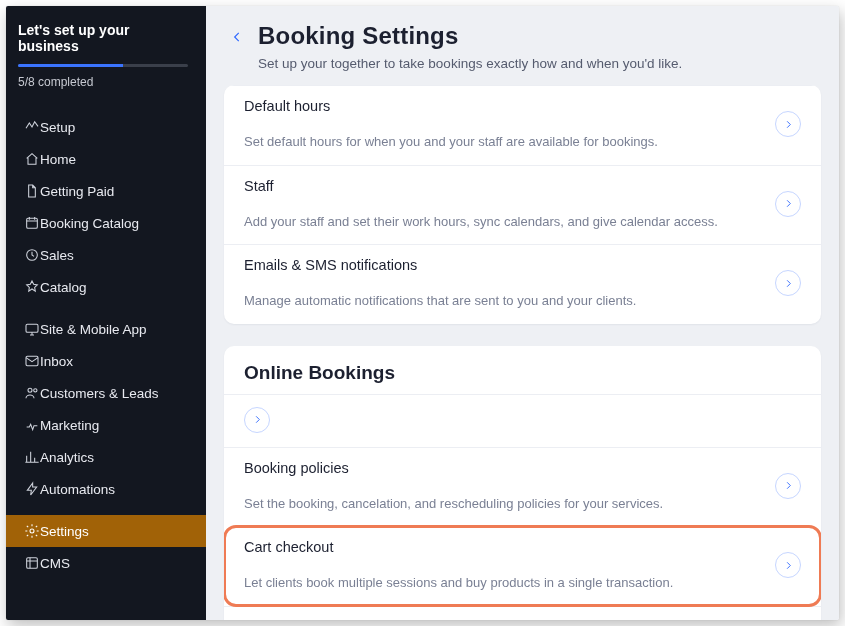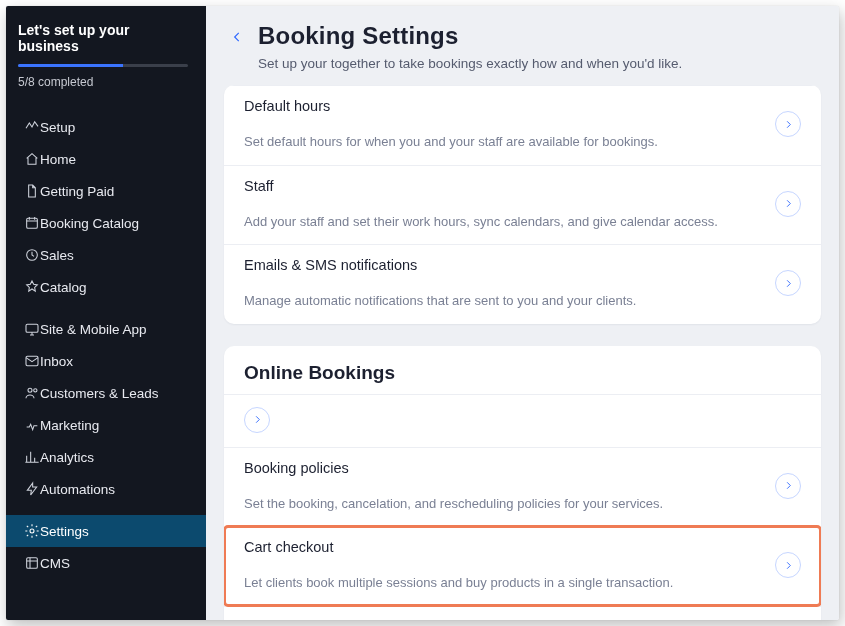--- a/index.html
+++ b/index.html
@@ -60,21 +60,21 @@
   .sb-sep { height: 10px; }
   .sb-item {
     display: flex;
     align-items: center;
     gap: 0;
     padding: 8px 18px;
     color: #e8eaf0;
     cursor: pointer;
   }
   .sb-item.active {
-    background: #0c4a6e;
+    background: #a16207;
     color: #fff;
   }
   .sb-icon {
     width: 16px; height: 16px; display:flex; align-items:center; justify-content:center;
     flex:none;
   }
   .sb-icon svg { width:16px; height:16px; stroke:#cfd3dc; fill:none; stroke-width:1.6; }
   .sb-item.active .sb-icon svg { stroke:#fff; }
 
   
@@ -149,21 +149,21 @@
     border-radius: 50%;
     display:flex; align-items:center; justify-content:center;
     flex:none;
     cursor:pointer;
   }
   .row-go svg { width:11px; height:11px; stroke:#2e68ff; fill:none; stroke-width:2; }
 
   .row.highlight {
     outline: 3px solid #ef7b54;
     outline-offset: -2px;
-    border-radius: 4px;
+    border-radius: 12px;
   }
 
 </style>
 </head>
 <body>
 
 <div class="app">
   <aside class="sidebar">
     <div class="sb-header">
       <div class="sb-title">Let's set up your business</div>

